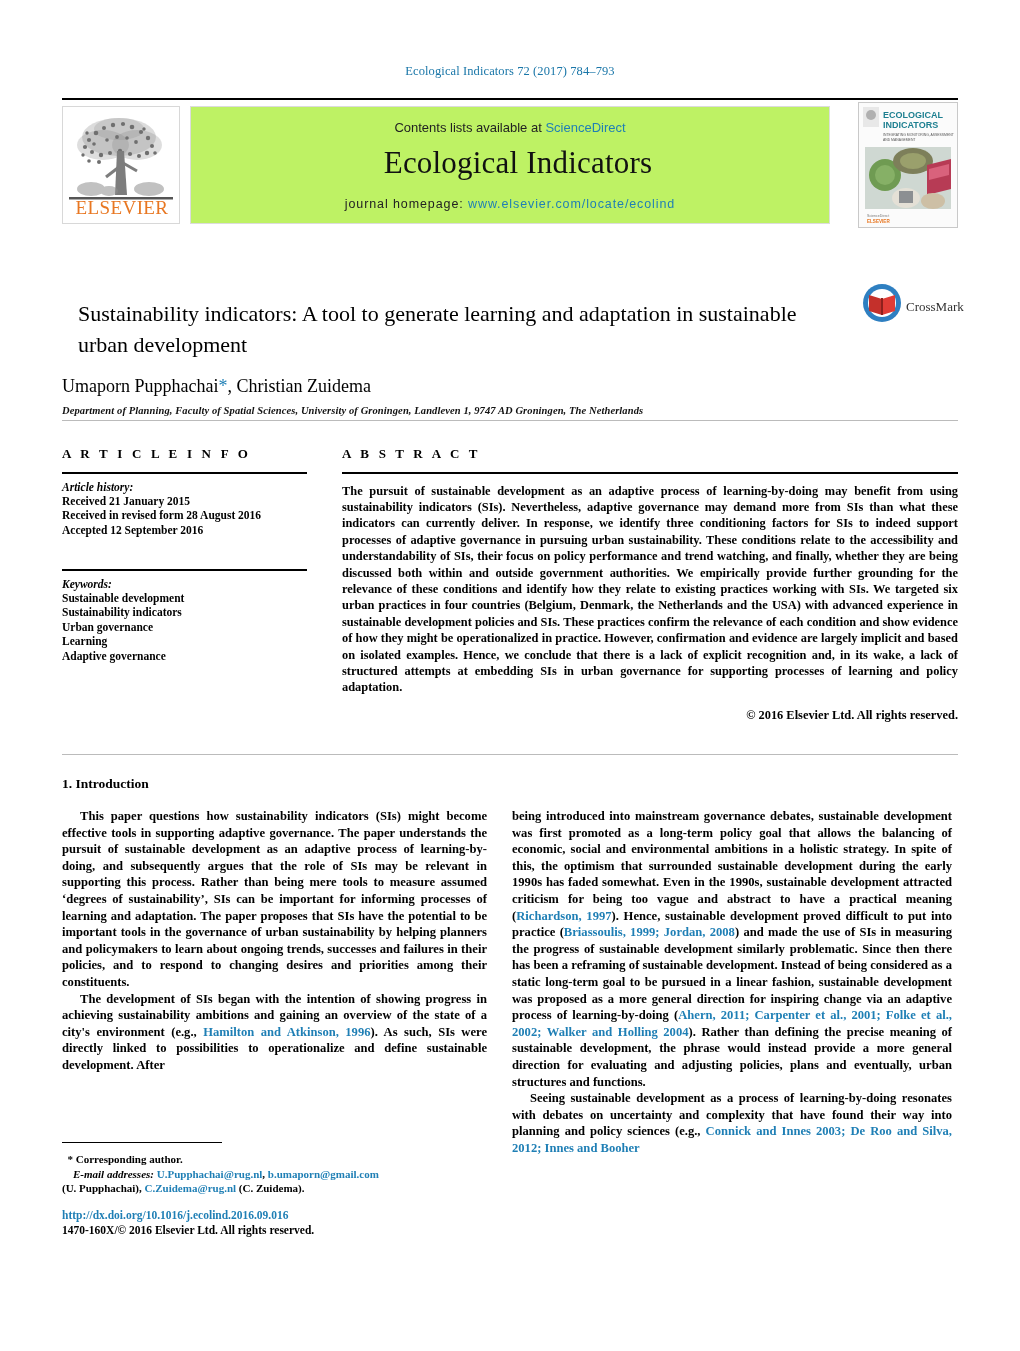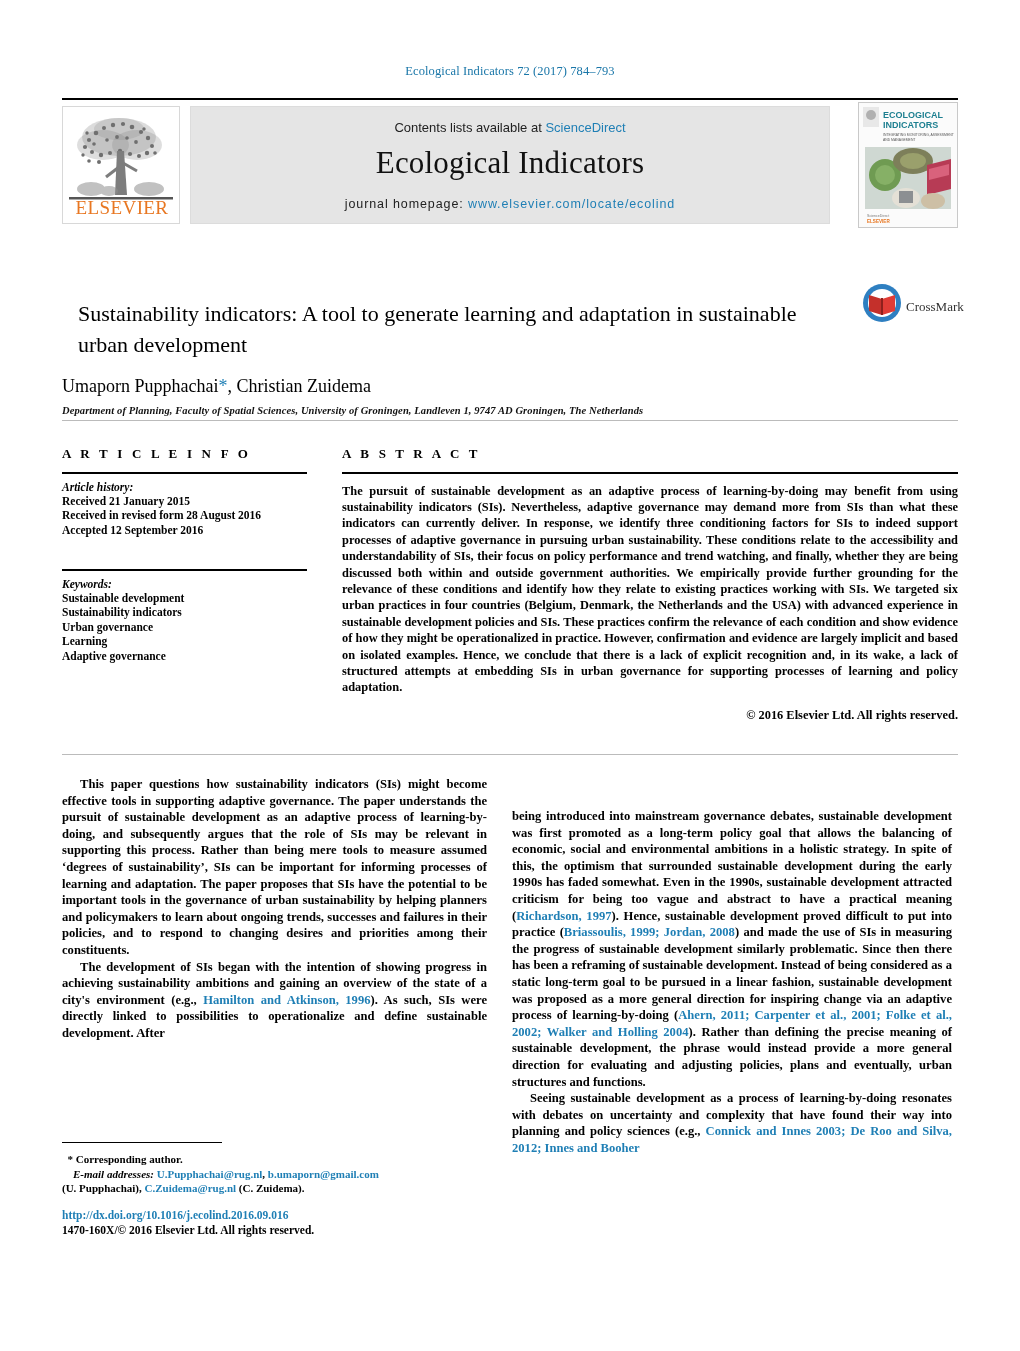--- a/index.html
+++ b/index.html
@@ -74,21 +74,21 @@
     font-size: 19px;
     letter-spacing: 0.4px;
   }
 
   .masthead-center {
     position: absolute;
     top: 8px;
     left: 128px;
     width: 640px;
     height: 118px;
-    background: #e5e5e5;
+    background: #bef264;
     border: 1px solid #dcdcdc;
     box-sizing: border-box;
   }
   .contents-line {
     position: absolute;
     top: 13px;
     left: 0;
     width: 100%;
     text-align: center;
     font-size: 13px;
@@ -101,20 +101,21 @@
   .journal-name {
     position: absolute;
     top: 38px;
     left: 0;
     width: 100%;
     text-align: center;
     font-size: 31px;
     font-family: "Liberation Serif", serif;
     color: #111;
     letter-spacing: 0.2px;
+    padding-left: 8px;
   }
   .homepage-line {
     position: absolute;
     bottom: 12px;
     left: 0;
     width: 100%;
     text-align: center;
     font-size: 12.5px;
     font-family: "Liberation Sans", sans-serif;
     color: #222;
@@ -466,20 +467,21 @@
   <div class="abstract-col">
     <div class="section-caps">A B S T R A C T</div>
     <div class="abstract-rule"></div>
     <div class="abstract-text">The pursuit of sustainable development as an adaptive process of learning-by-doing may benefit from using sustainability indicators (SIs). Nevertheless, adaptive governance may demand more from SIs than what these indicators can currently deliver. In response, we identify three conditioning factors for SIs to indeed support processes of adaptive governance in pursuing urban sustainability. These conditions relate to the accessibility and understandability of SIs, their focus on policy performance and trend watching, and finally, whether they are being discussed both within and outside government authorities. We empirically provide further grounding for the relevance of these conditions and identify how they relate to existing practices working with SIs. We targeted six urban practices in four countries (Belgium, Denmark, the Netherlands and the USA) with advanced experience in sustainable development policies and SIs. These practices confirm the relevance of each condition and show evidence of how they might be operationalized in practice. However, confirmation and evidence are largely implicit and based on isolated examples. Hence, we conclude that there is a lack of explicit recognition and, in its wake, a lack of structured attempts at embedding SIs in urban governance for supporting processes of learning and policy adaptation.</div>
     <div class="copyright">© 2016 Elsevier Ltd. All rights reserved.</div>
   </div>
 
   <div class="rule-thin" style="top: 754px;"></div>
 
   <div class="body-left">
+    <div class="sec-head">1.  Introduction</div>
     <div id="left-paras">
         <div class="para"><span>This paper questions how sustainability indicators (SIs) might become effective tools in supporting adaptive governance. The paper understands the pursuit of sustainable development as an adaptive process of learning-by-doing, and subsequently argues that the role of SIs may be relevant in supporting this process. Rather than being mere tools to measure assumed ‘degrees of sustainability’, SIs can be important for informing processes of learning and adaptation. The paper proposes that SIs have the potential to be important tools in the governance of urban sustainability by helping planners and policymakers to learn about ongoing trends, successes and failures in their policies, and to respond to changing desires and priorities among their constituents.</span></div>
         <div class="para"><span>The development of SIs began with the intention of showing progress in achieving sustainability ambitions and gaining an overview of the state of a city's environment (e.g., </span><span class="cite">Hamilton and Atkinson, 1996</span><span>). As such, SIs were directly linked to possibilities to operationalize and define sustainable development. After</span></div>
       </div>
   </div>
 
   <div class="body-right">
     <div id="right-paras">
         <div class="para noindent"><span>being introduced into mainstream governance debates, sustainable development was first promoted as a long-term policy goal that allows the balancing of economic, social and environmental ambitions in a holistic strategy. In spite of this, the optimism that surrounded sustainable development during the early 1990s has faded somewhat. Even in the 1990s, sustainable development attracted criticism for being too vague and abstract to have a practical meaning (</span><span class="cite">Richardson, 1997</span><span>). Hence, sustainable development proved difficult to put into practice (</span><span class="cite">Briassoulis, 1999; Jordan, 2008</span><span>) and made the use of SIs in measuring the progress of sustainable development similarly problematic. Since then there has been a reframing of sustainable development. Instead of being considered as a static long-term goal to be pursued in a linear fashion, sustainable development was proposed as a more general direction for inspiring change via an adaptive process of learning-by-doing (</span><span class="cite">Ahern, 2011; Carpenter et al., 2001; Folke et al., 2002; Walker and Holling 2004</span><span>). Rather than defining the precise meaning of sustainable development, the phrase would instead provide a more general direction for evaluating and adjusting policies, plans and eventually, urban structures and functions.</span></div>
         <div class="para"><span>Seeing sustainable development as a process of learning-by-doing resonates with debates on uncertainty and complexity that have found their way into planning and policy sciences (e.g., </span><span class="cite">Connick and Innes 2003; De Roo and Silva, 2012; Innes and Booher</span></div>

